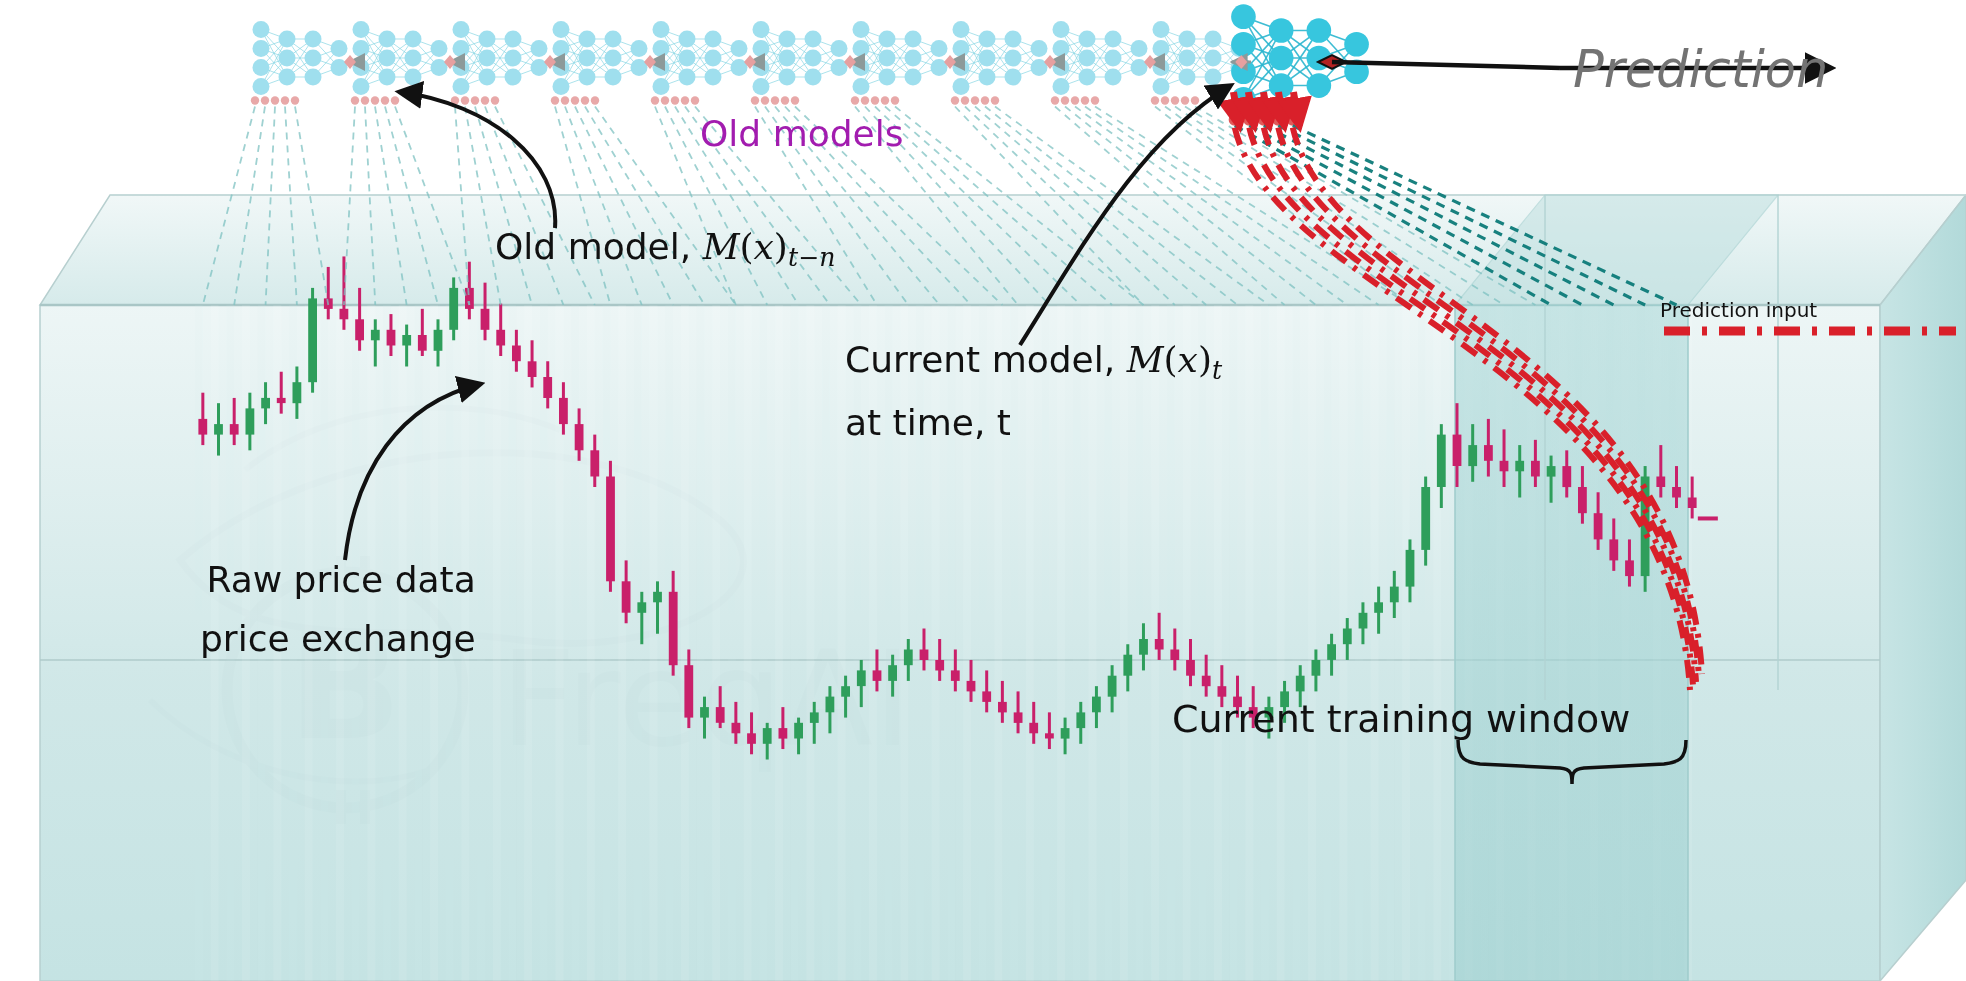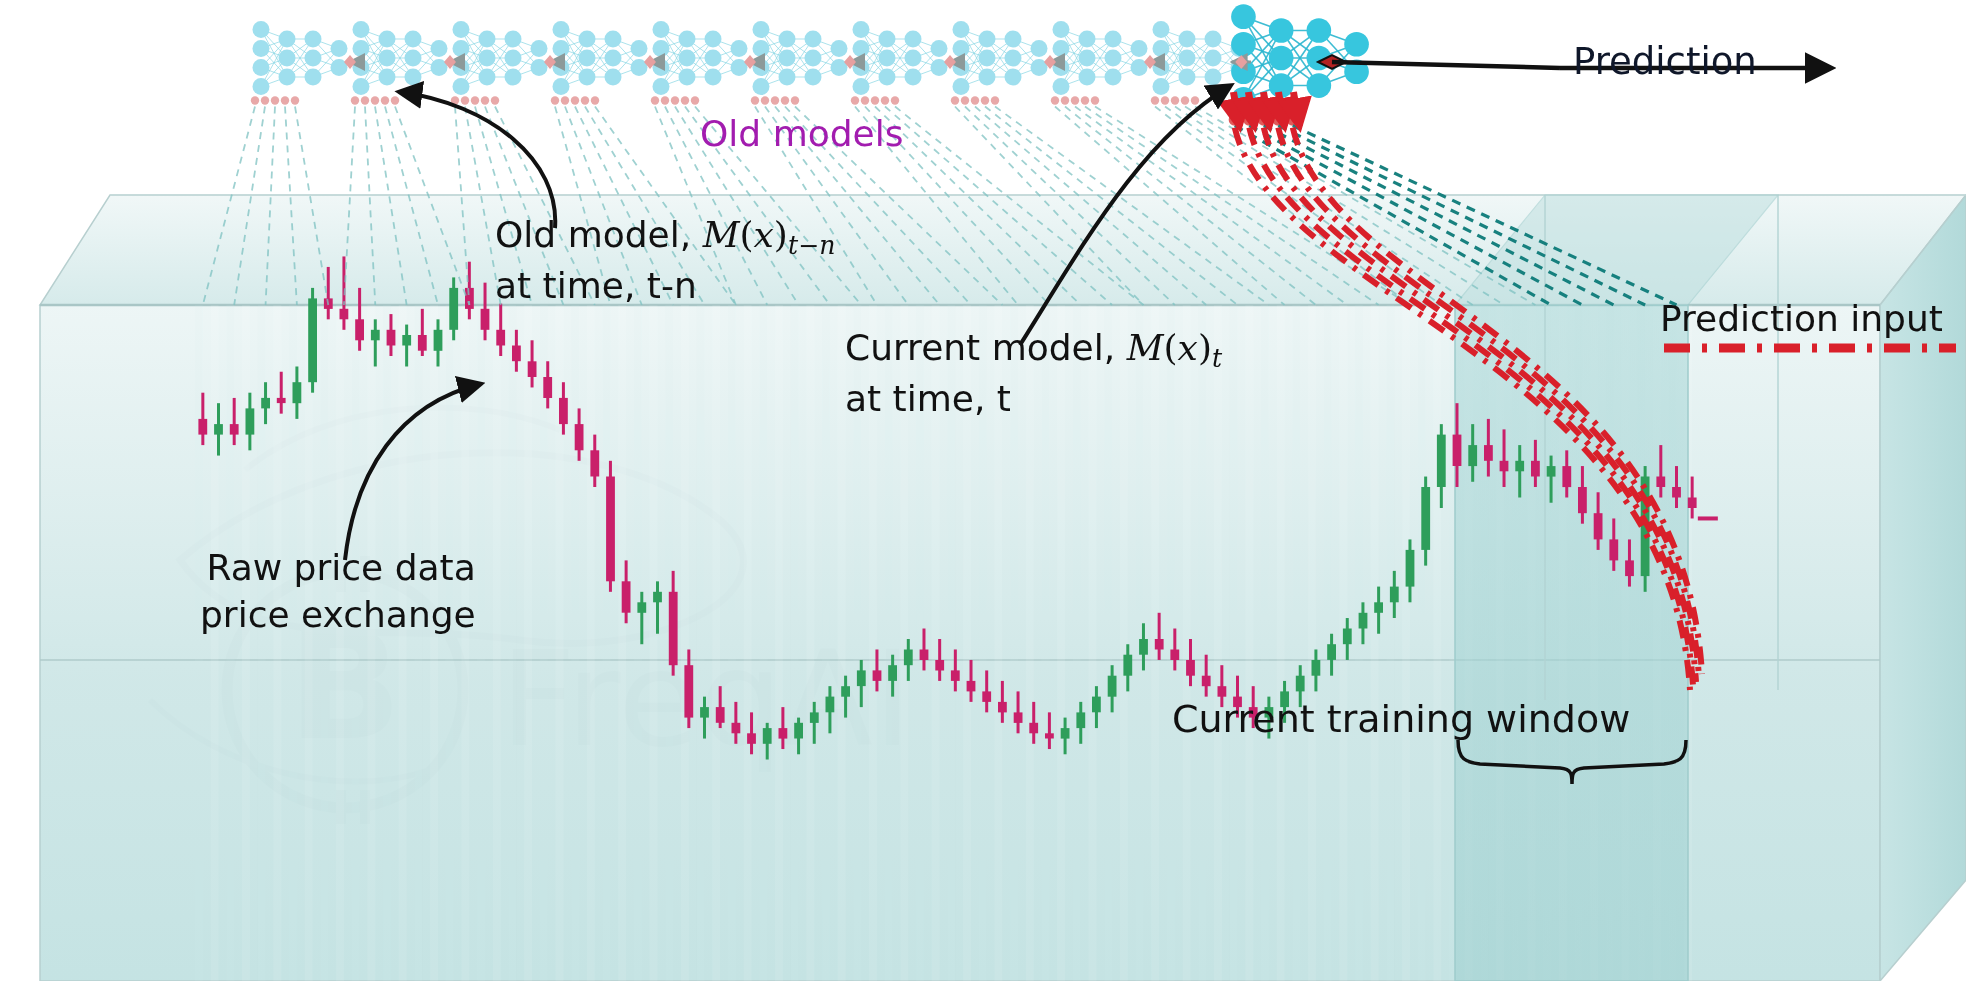--- a/index.html
+++ b/index.html
@@ -10,38 +10,38 @@
   }
   #stage{position:absolute;left:0;top:0;width:1966px;height:981px;}
   #stage > svg{position:absolute;left:0;top:0;}
 
   .lbl{position:absolute;color:#111111;font-family:"DejaVu Sans",sans-serif;white-space:nowrap;}
 
   .lbl-oldmodels{
     left:700px; top:113px; font-size:36px; color:#a21caf;text-align:right;
   }
   .lbl-prediction{
-    left:1573px; top:40px; font-size:37px; color:#0f172a;
+    left:1573px; top:40px; font-size:51px; color:#737373;font-style:italic;
   }
 
   .annot{position:absolute;font-size:36px;color:#111;line-height:1.30;}
-  .annot .mathline{display:block;white-space:nowrap;}
+  .annot .mathline{display:block;white-space:nowrap;margin-top:12px;}
   .mi{font-family:"DejaVu Serif",serif;font-style:italic;}
   .mr{font-family:"DejaVu Serif",serif;font-style:normal;}
   .sub{font-size:0.70em;vertical-align:-0.28em;font-family:"DejaVu Serif",serif;font-style:italic;}
 
   .annot-oldmodel{left:495px;top:212px;}
   .annot-currentmodel{left:845px;top:325px;}
   .annot-rawprice{left:200px;top:545px;text-align:right;}
 
   .lbl-ctw{left:1172px;top:697px;font-size:38px;}
 
   .legend{position:absolute;left:1660px;top:298px;width:300px;}
   .legend-row{margin-bottom:8px;}
-  .legend-text{font-size:36px;color:#111;font-family:"DejaVu Sans",sans-serif;text-align:left;}
+  .legend-text{font-size:20px;color:#111;font-family:"DejaVu Sans",sans-serif;text-align:left;}
 </style>
 </head>
 <body>
 
 <div id="stage">
 
   <svg width="1966" height="981" viewBox="0 0 1966 981">
     <defs>
       <linearGradient id="boxTop" x1="0" y1="0" x2="0" y2="1">
         <stop offset="0%" stop-color="#eef6f6" stop-opacity="0.85"></stop>
@@ -1000,21 +1000,20 @@
   </svg>
 
   <div class="lbl lbl-oldmodels">Old models</div>
 
   <div class="lbl lbl-prediction">Prediction</div>
 
   <div class="annot annot-oldmodel">
     <span class="mathline">
       <span>Old model, </span><span class="mi">M</span><span class="mr">(</span><span class="mi">x</span><span class="mr">)</span><span class="sub">t−n</span>
     </span>
-    <span class="mathline">at time, t-n</span>
   </div>
 
   <div class="annot annot-currentmodel">
     <span class="mathline">
       <span>Current model, </span><span class="mi">M</span><span class="mr">(</span><span class="mi">x</span><span class="mr">)</span><span class="sub">t</span>
     </span>
     <span class="mathline">at time, t</span>
   </div>
 
   <div class="annot annot-rawprice">

